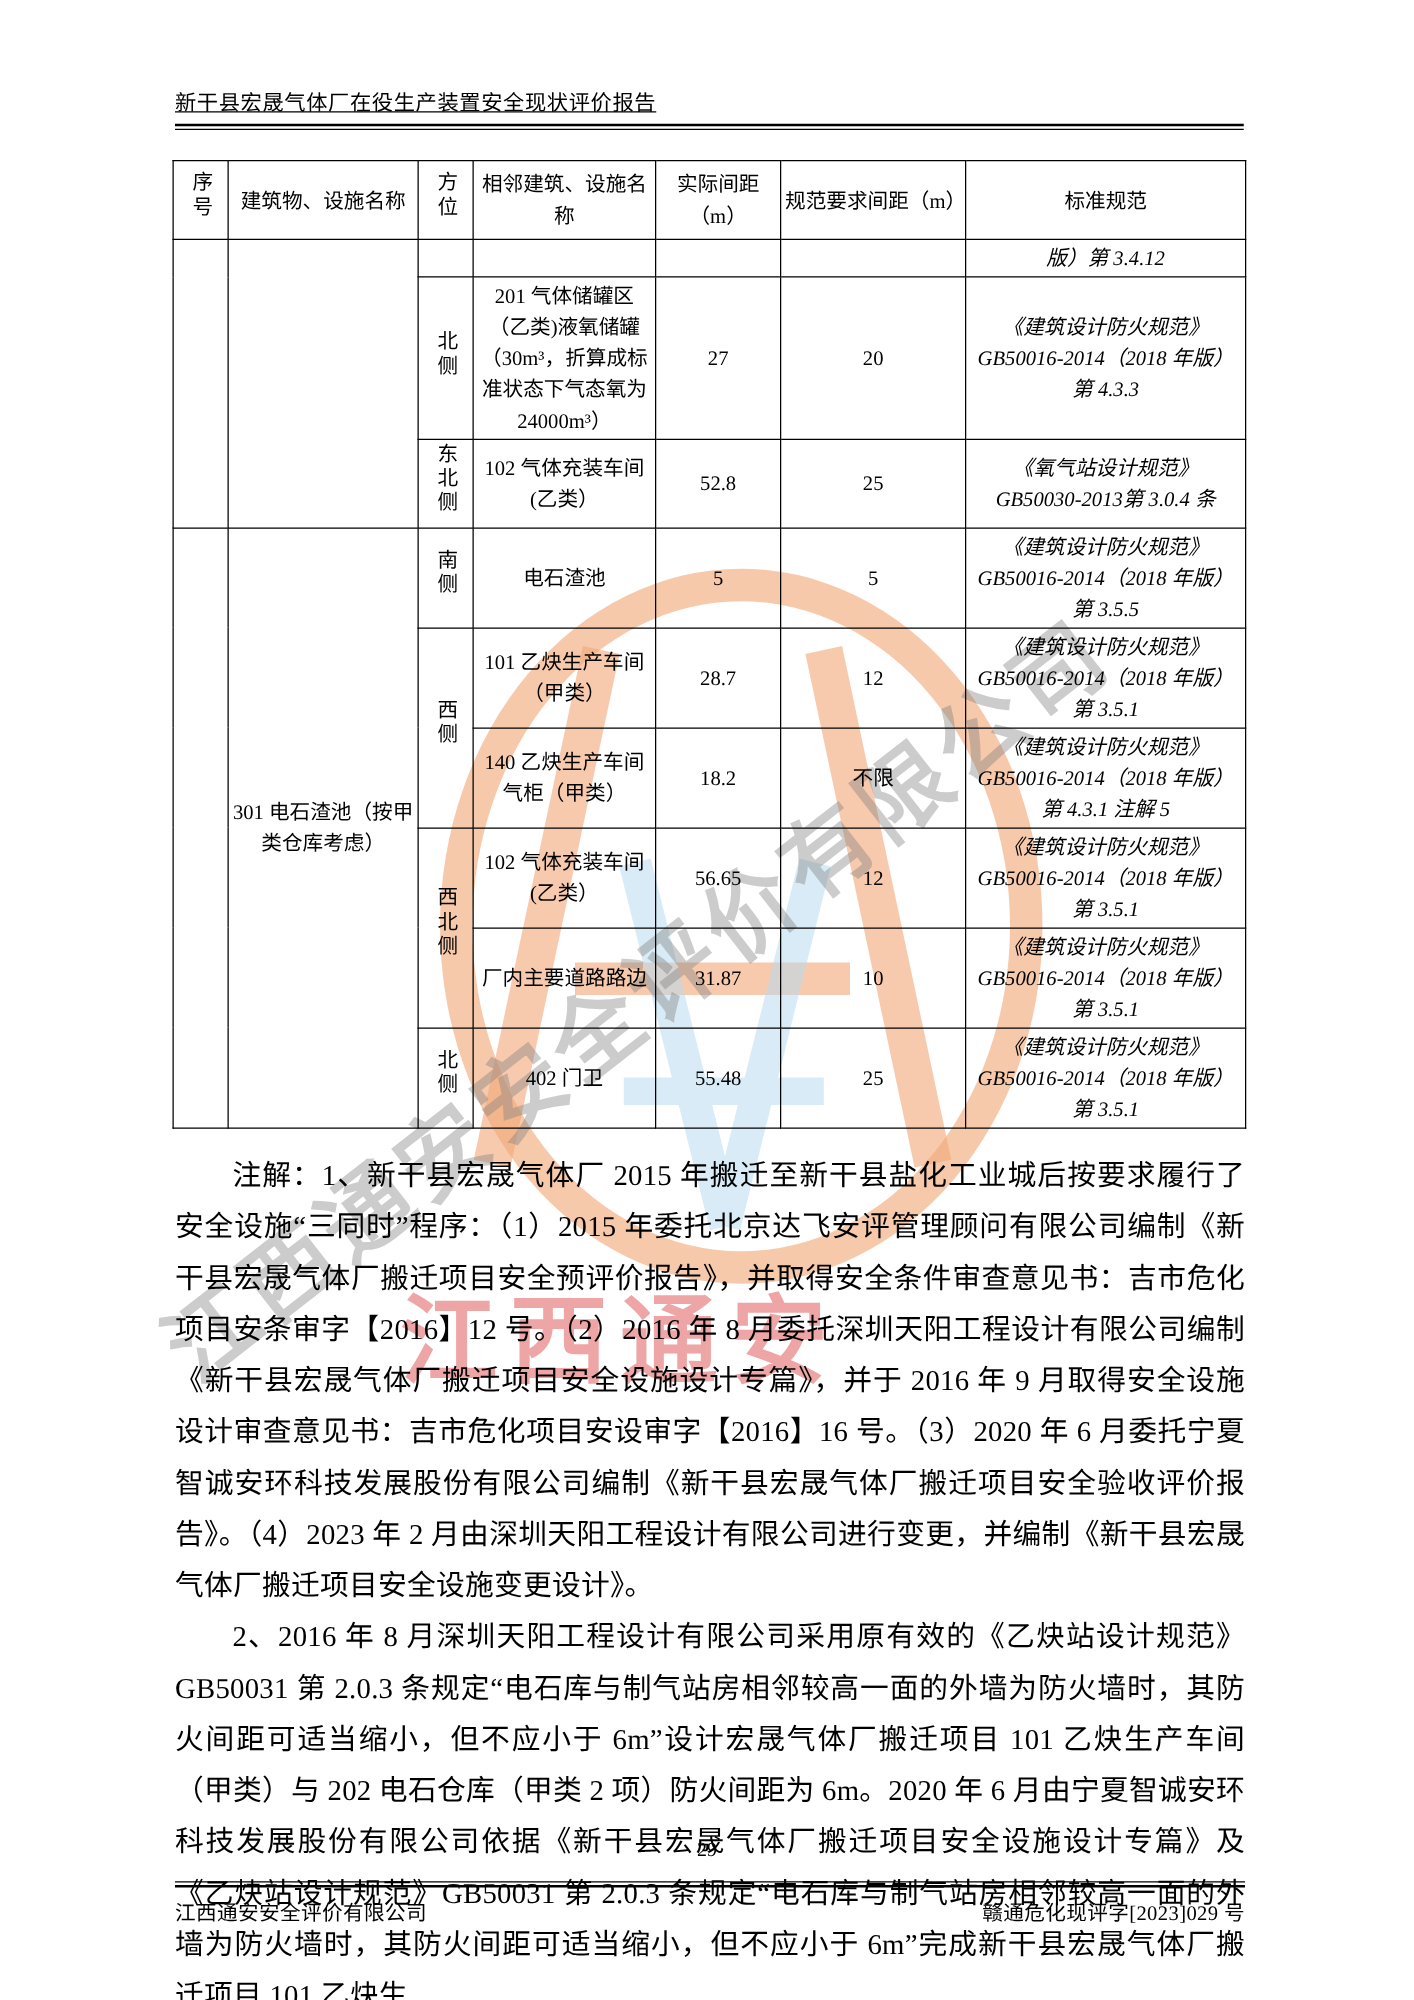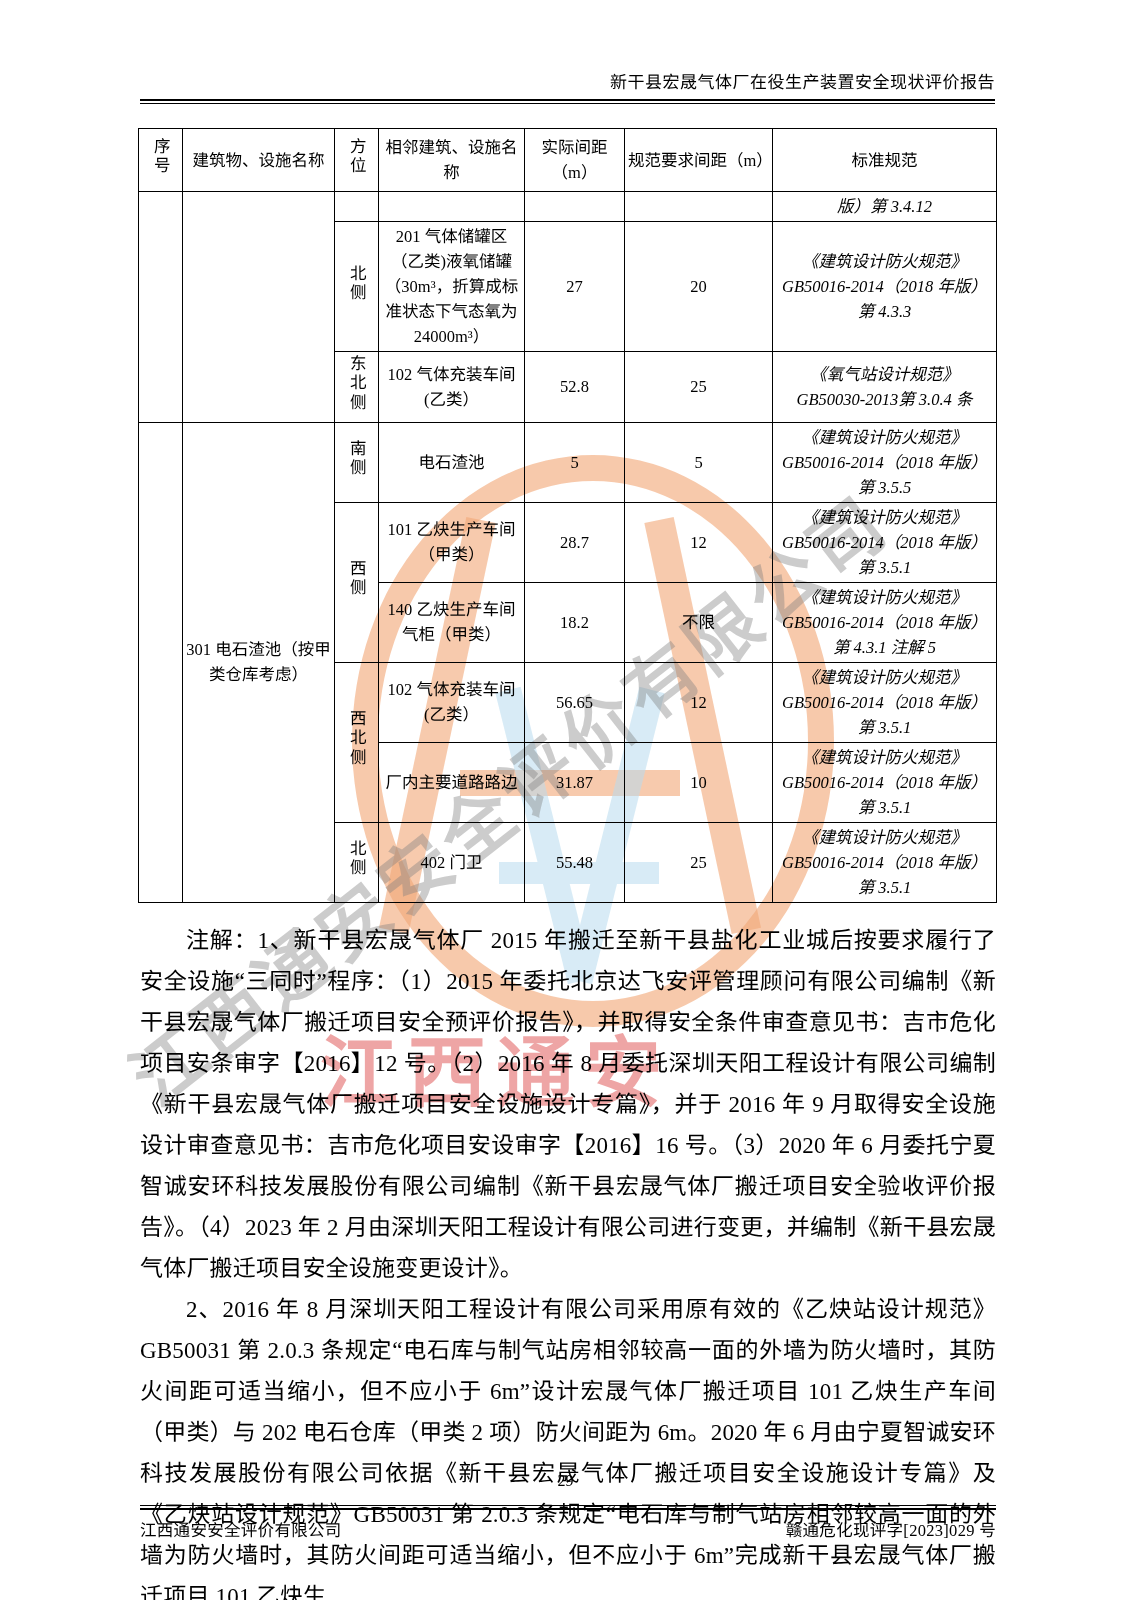--- a/index.html
+++ b/index.html
@@ -116,21 +116,22 @@
     color: rgba(214,40,40,0.42);
     white-space: nowrap;
   }
 
   
   .page-header {
     position: absolute;
     left: 140px;
     top: 70px;
     width: 855px;
-    text-align: right;
+    text-align: left;
+    text-decoration: underline;
   }
   .page-header .hdr-title {
     font-size: 17px;
     letter-spacing: .5px;
     line-height: 26px;
   }
   .page-header .hdr-rule {
     margin-top: 3px;
     border-top: 2.5px solid #000;
     border-bottom: 1px solid #000;

